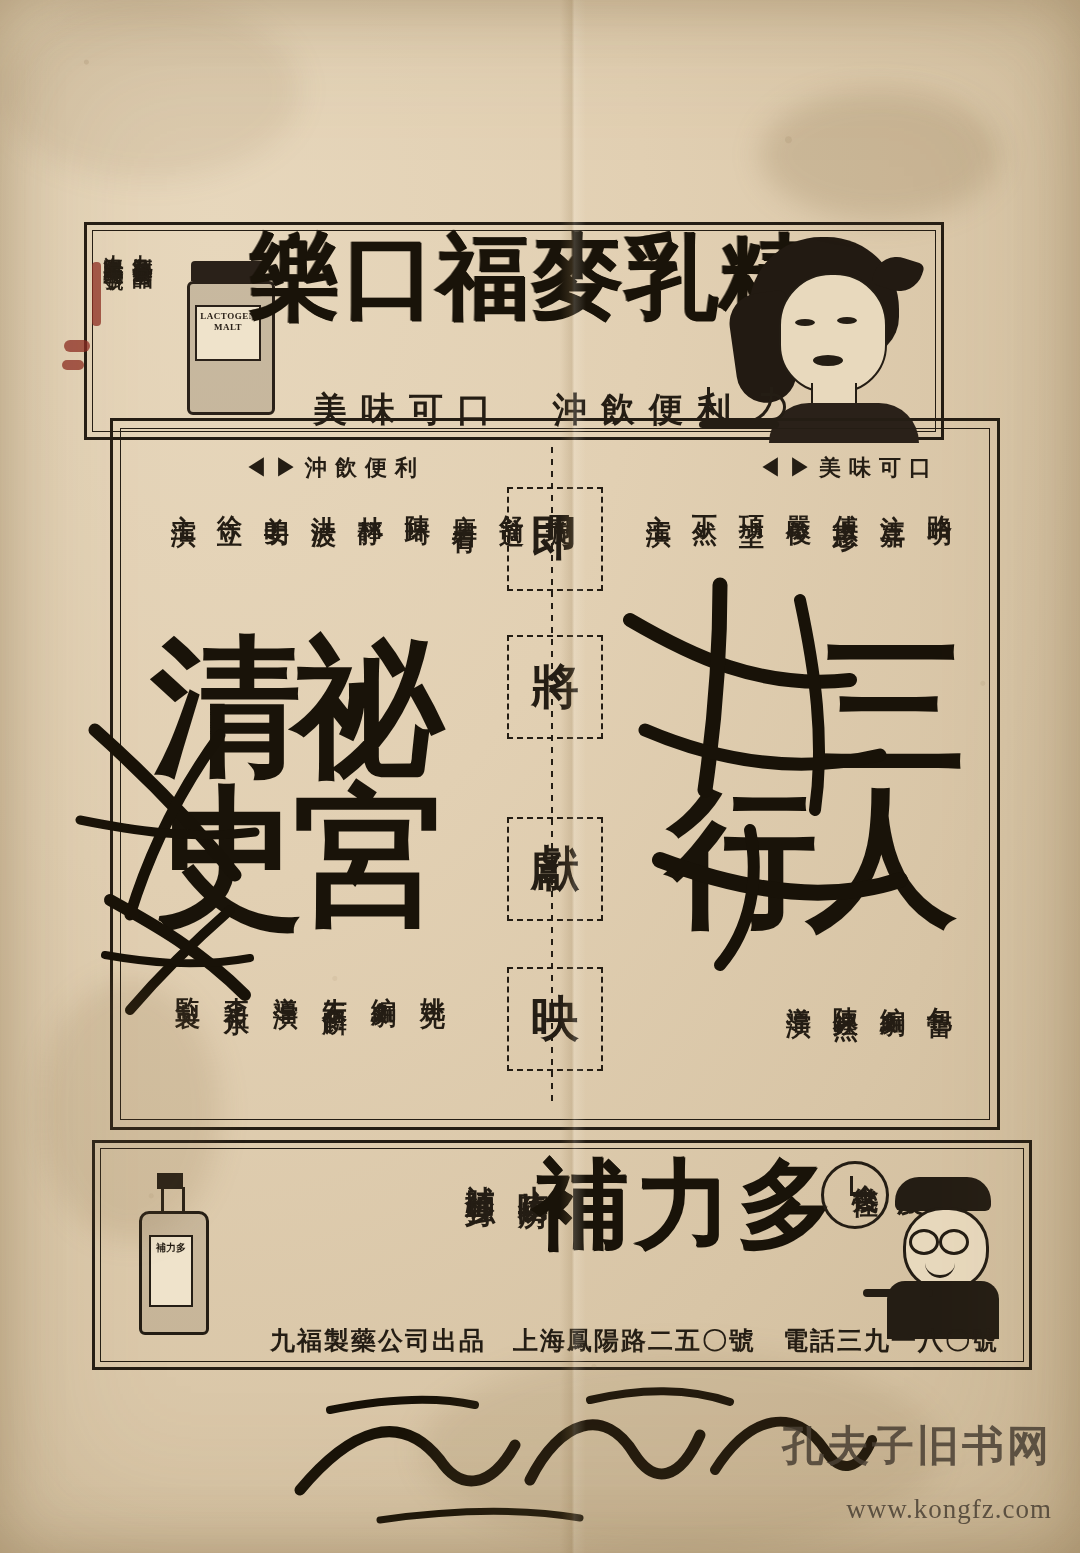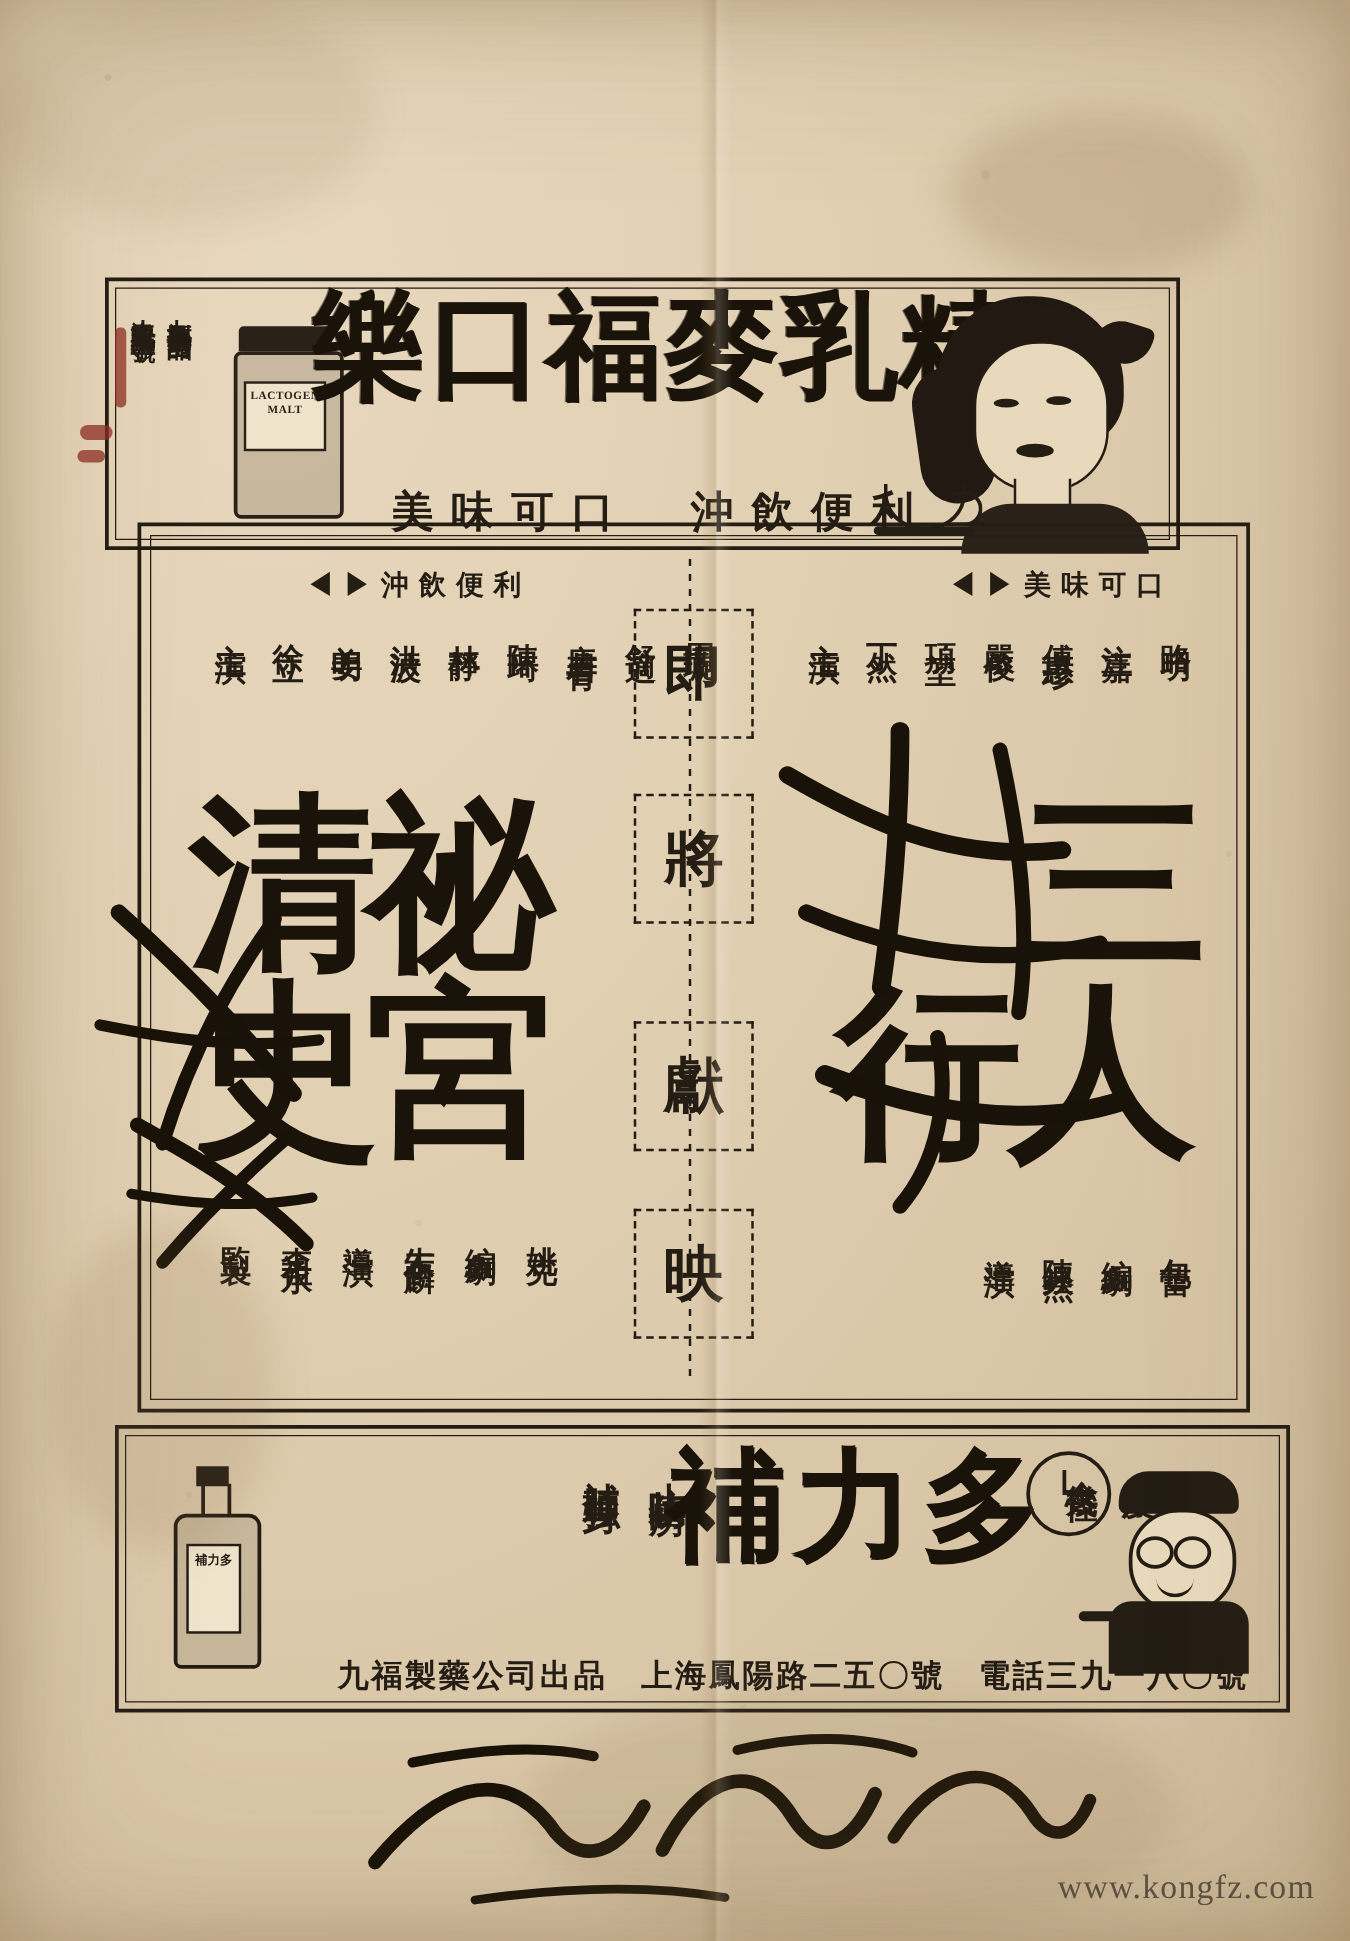--- a/index.html
+++ b/index.html
@@ -365,21 +365,21 @@
 
   
   #watermark {
     position: absolute;
     right: 28px; bottom: 28px;
     text-align: right;
     color: #4a4034;
     opacity: .85;
   }
   #wm-main { font-size: 42px; font-weight: 700; letter-spacing: 3px; }
-  #wm-url { font-size: 27px; letter-spacing: 1px; margin-top: 0; }
+  #wm-url { font-size: 27px; letter-spacing: 1px; margin-top: 20px; }
 
   
   .redmark { position: absolute; background: #8d2c22; opacity: .75; }
 </style>
 </head>
 <body>
 
 <div id="page">
 
   <div id="top-ad">
@@ -574,16 +574,17 @@
 
   <div class="vfold"></div>
   <div class="stain s1"></div>
   <div class="stain s2"></div>
   <div class="stain s3"></div>
   <div class="stain s4"></div>
   <div class="grain"></div>
   <div class="edge-shade"></div>
 
   <div id="watermark">
+    <div id="wm-main">孔夫子旧书网</div>
     <div id="wm-url">www.kongfz.com</div>
   </div>
 
 </div>
 
 </body></html>

